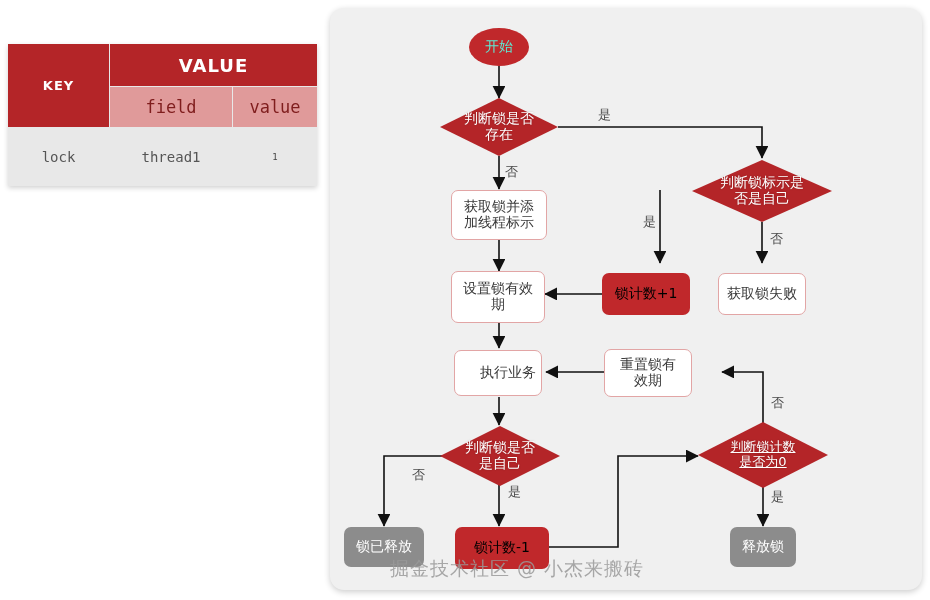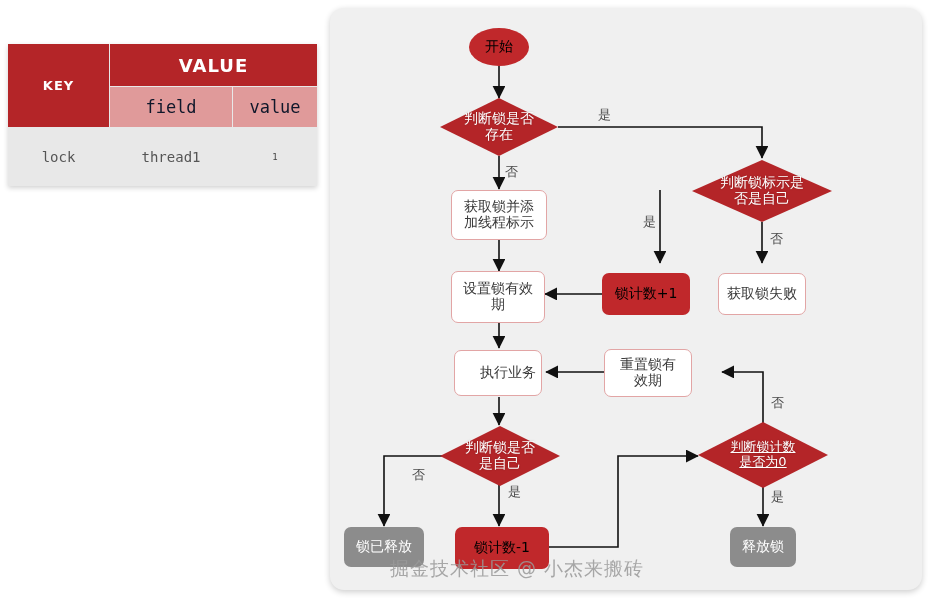--- a/index.html
+++ b/index.html
@@ -13,21 +13,21 @@
 
   
   #redis-table{
     position:absolute;left:8px;top:44px;width:309px;height:142px;
     box-shadow:0 2px 5px rgba(0,0,0,.18);
     background:#e8e8e8;
     box-sizing:border-box;
   }
   .tbl{position:absolute;box-sizing:border-box;display:flex;align-items:center;justify-content:center;text-align:center;}
   .hdr-red{background:#b42528;color:#fff;}
-  .hdr-pink{background:#e09a9a;color:#0f172a;}
+  .hdr-pink{background:#e09a9a;color:#7f1d1d;}
   .cell-grey{background:#e8e8e8;color:#555;}
 
   #cell-key{left:0;top:0;width:101px;height:83px;font-weight:bold;font-size:13px;letter-spacing:1px;}
   #cell-value{left:102px;top:0;width:207px;height:42px;font-weight:bold;font-size:18px;letter-spacing:1px;}
   #cell-field{left:102px;top:43px;width:122px;height:40px;font-family:"DejaVu Sans Mono","Liberation Mono",monospace;font-size:17px;}
   #cell-valcol{left:225px;top:43px;width:84px;height:40px;font-family:"DejaVu Sans Mono","Liberation Mono",monospace;font-size:17px;}
   #cell-lock{left:0;top:84px;width:101px;height:58px;font-family:"DejaVu Sans Mono","Liberation Mono",monospace;font-size:14px;}
   #cell-thread{left:102px;top:84px;width:122px;height:58px;font-family:"DejaVu Sans Mono","Liberation Mono",monospace;font-size:14px;}
   #cell-one{left:225px;top:84px;width:84px;height:58px;font-family:"DejaVu Sans Mono","Liberation Mono",monospace;font-size:9px;color:#444;}
 
@@ -39,21 +39,21 @@
     overflow:hidden;
   }
   #flow-svg{position:absolute;left:0;top:0;}
 
   .nodes{position:absolute;left:0;top:0;width:592px;height:582px;}
   .node{
     position:absolute;box-sizing:border-box;
     display:flex;align-items:center;justify-content:center;text-align:center;
     line-height:1.14;
   }
-  .n-ellipse{background:#c0282b;color:#000000;border-radius:50%;font-size:14px;}
+  .n-ellipse{background:#c0282b;color:#5eead4;border-radius:50%;font-size:14px;}
   .n-diamond{color:#fff;font-size:14px;}
   .n-diamond .dtxt{position:relative;z-index:2;text-shadow:0 0 2px rgba(0,0,0,.25);}
   .n-diamond .dshape{
     position:absolute;left:0;top:0;width:100%;height:100%;
     background:#b42528;
     clip-path:polygon(50% 0,100% 50%,50% 100%,0 50%);
   }
   .n-white{background:#fff;border:1px solid #e2a5a5;border-radius:7px;color:#3a3a3a;font-size:14px;}
   .n-red{background:#c0282b;border-radius:7px;color:#000000;font-size:14px;}
   .n-grey{background:#8c8c8c;border-radius:7px;color:#fff;font-size:14px;}

